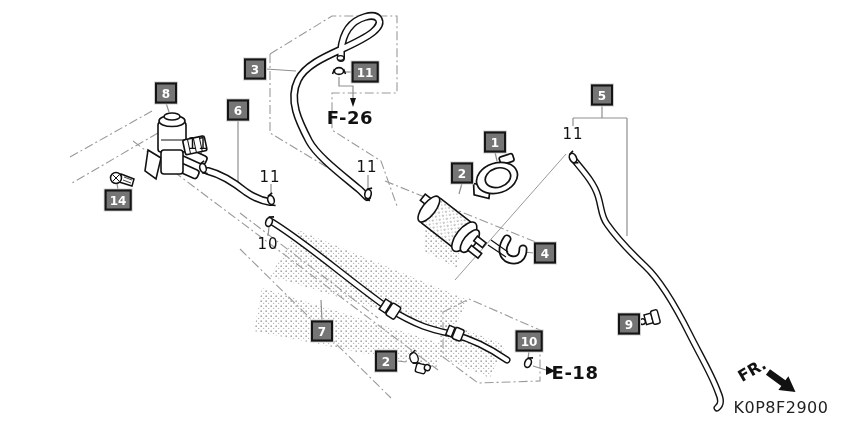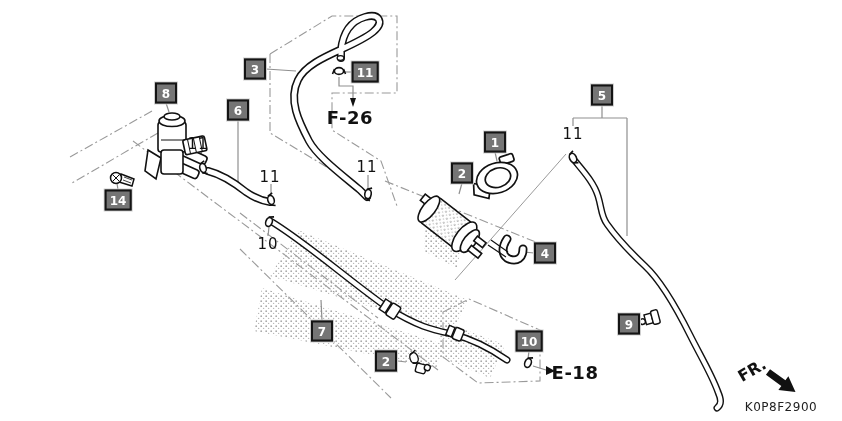--- a/index.html
+++ b/index.html
@@ -12,21 +12,21 @@
   .callout{
     min-width:22px;height:21px;padding:0 3px;box-sizing:border-box;
     background:#757575;border:2px solid #141414;color:#fff;
     font-size:12px;font-weight:bold;
     display:flex;align-items:center;justify-content:center;
     box-shadow:0 0 0 1px #cfcfcf;
   }
   .plain{font-size:15px;color:#111;letter-spacing:1px;}
   .ref{font-size:18px;font-weight:bold;color:#111;letter-spacing:0.5px;}
   .fr{font-size:16px;font-weight:bold;color:#111;transform:translate(-50%,-50%) rotate(-30deg);}
-  .code{font-size:12px;color:#222;letter-spacing:0.5px;}
+  .code{font-size:16px;color:#222;letter-spacing:0.5px;}
 </style>
 </head>
 <body>
 
 <div class="stage">
 
   <svg width="842" height="421" viewBox="0 0 842 421">
     <defs>
       <pattern id="stip" width="5" height="5" patternUnits="userSpaceOnUse">
         <circle cx="1.2" cy="1.2" r="0.9" fill="#a9a9a9"></circle>

